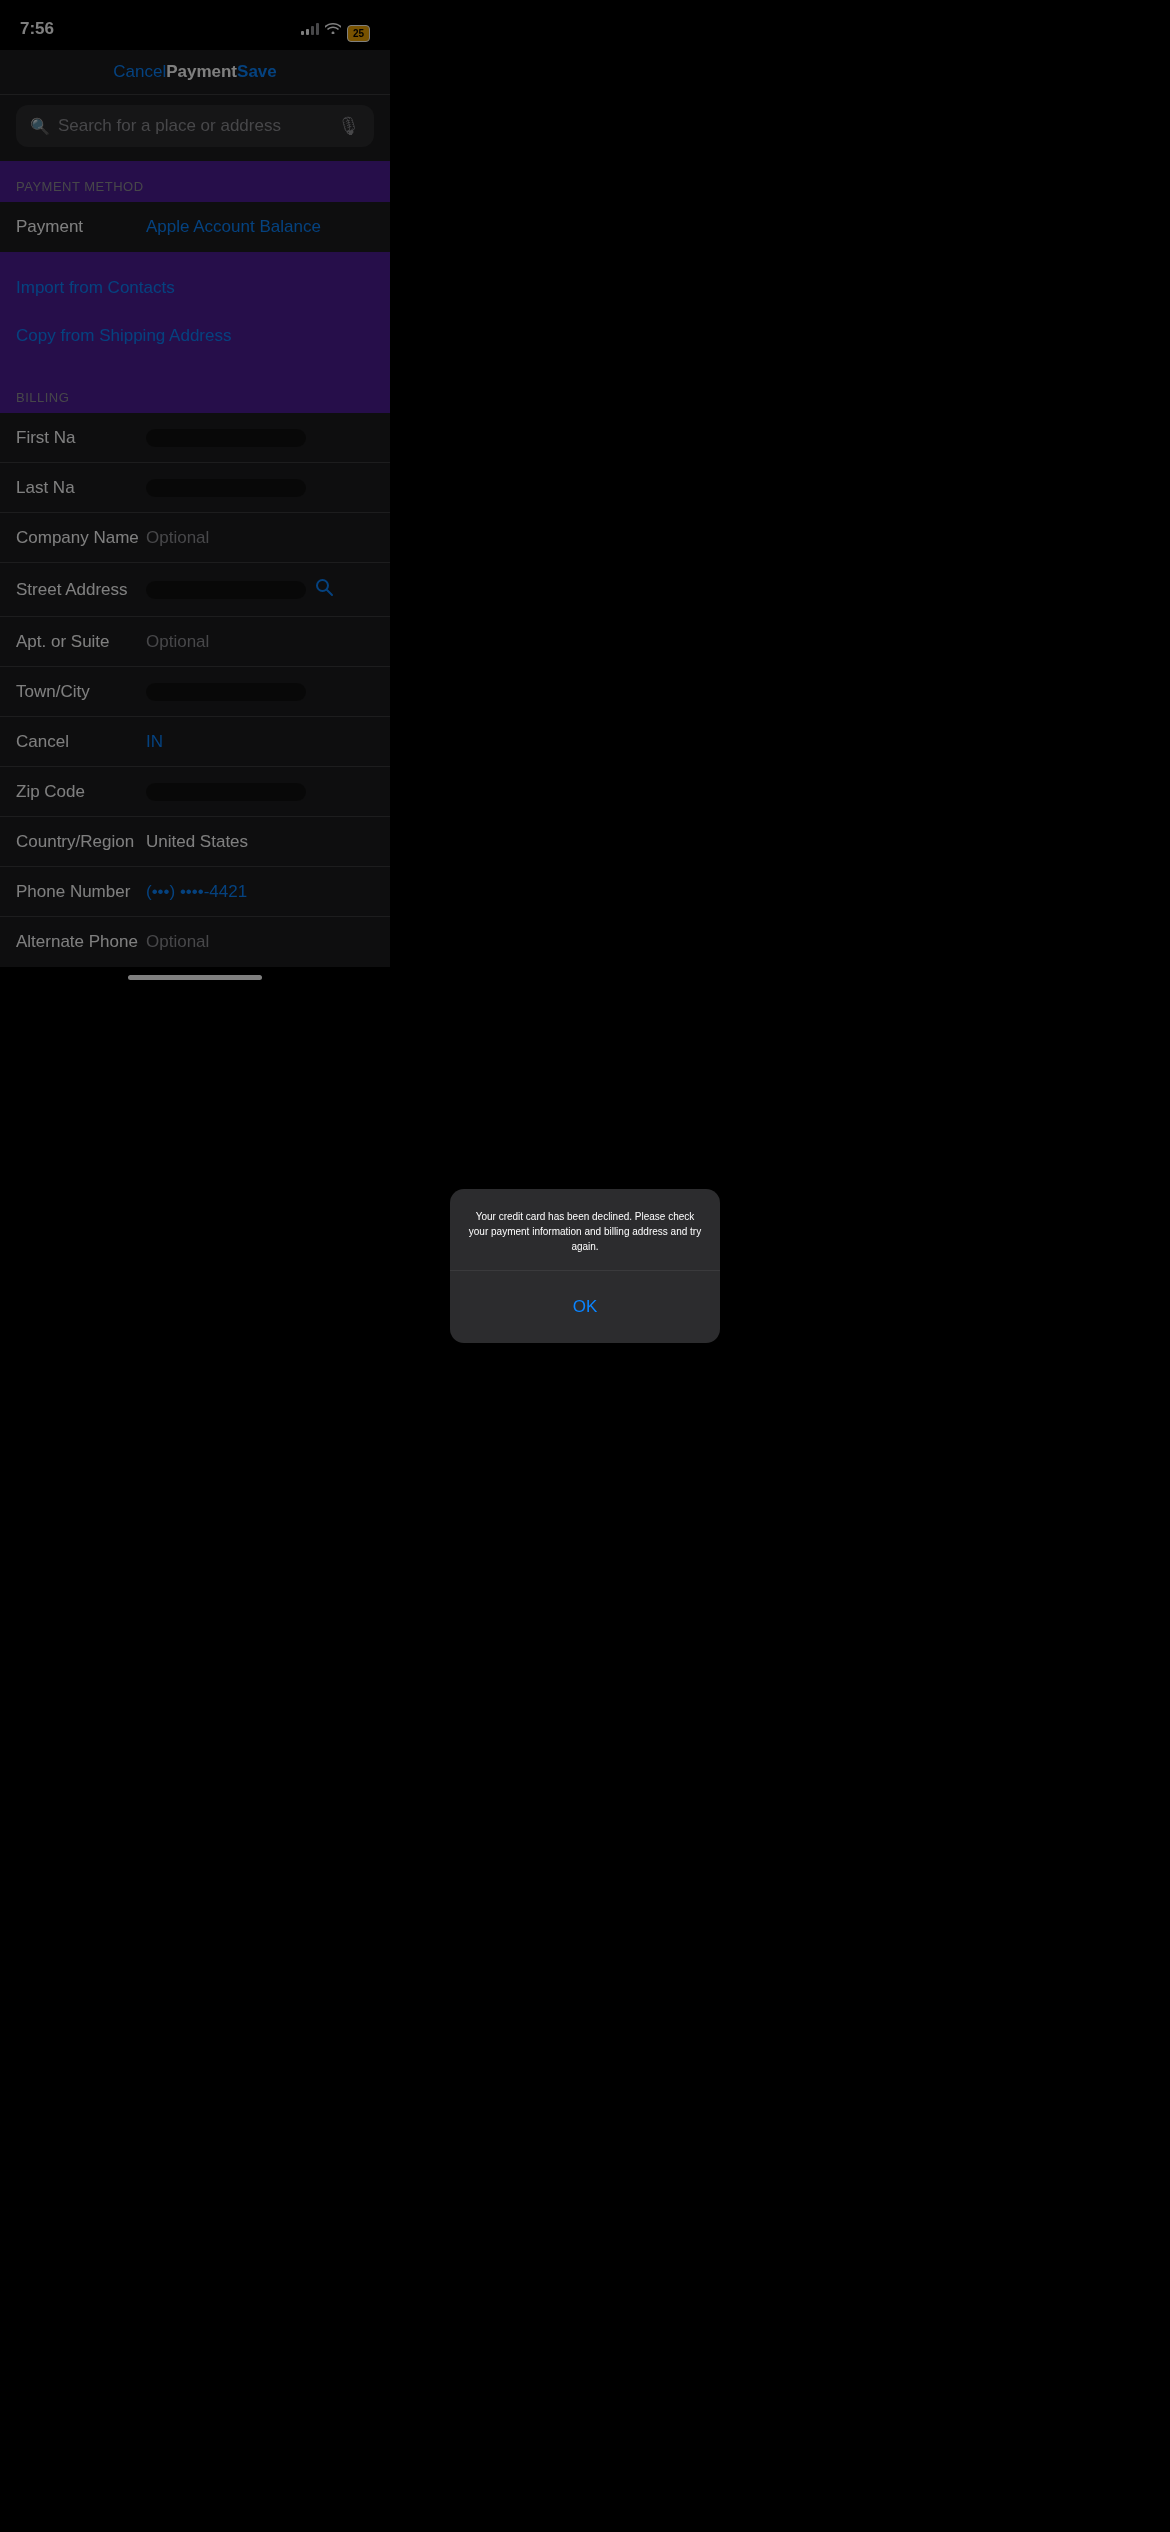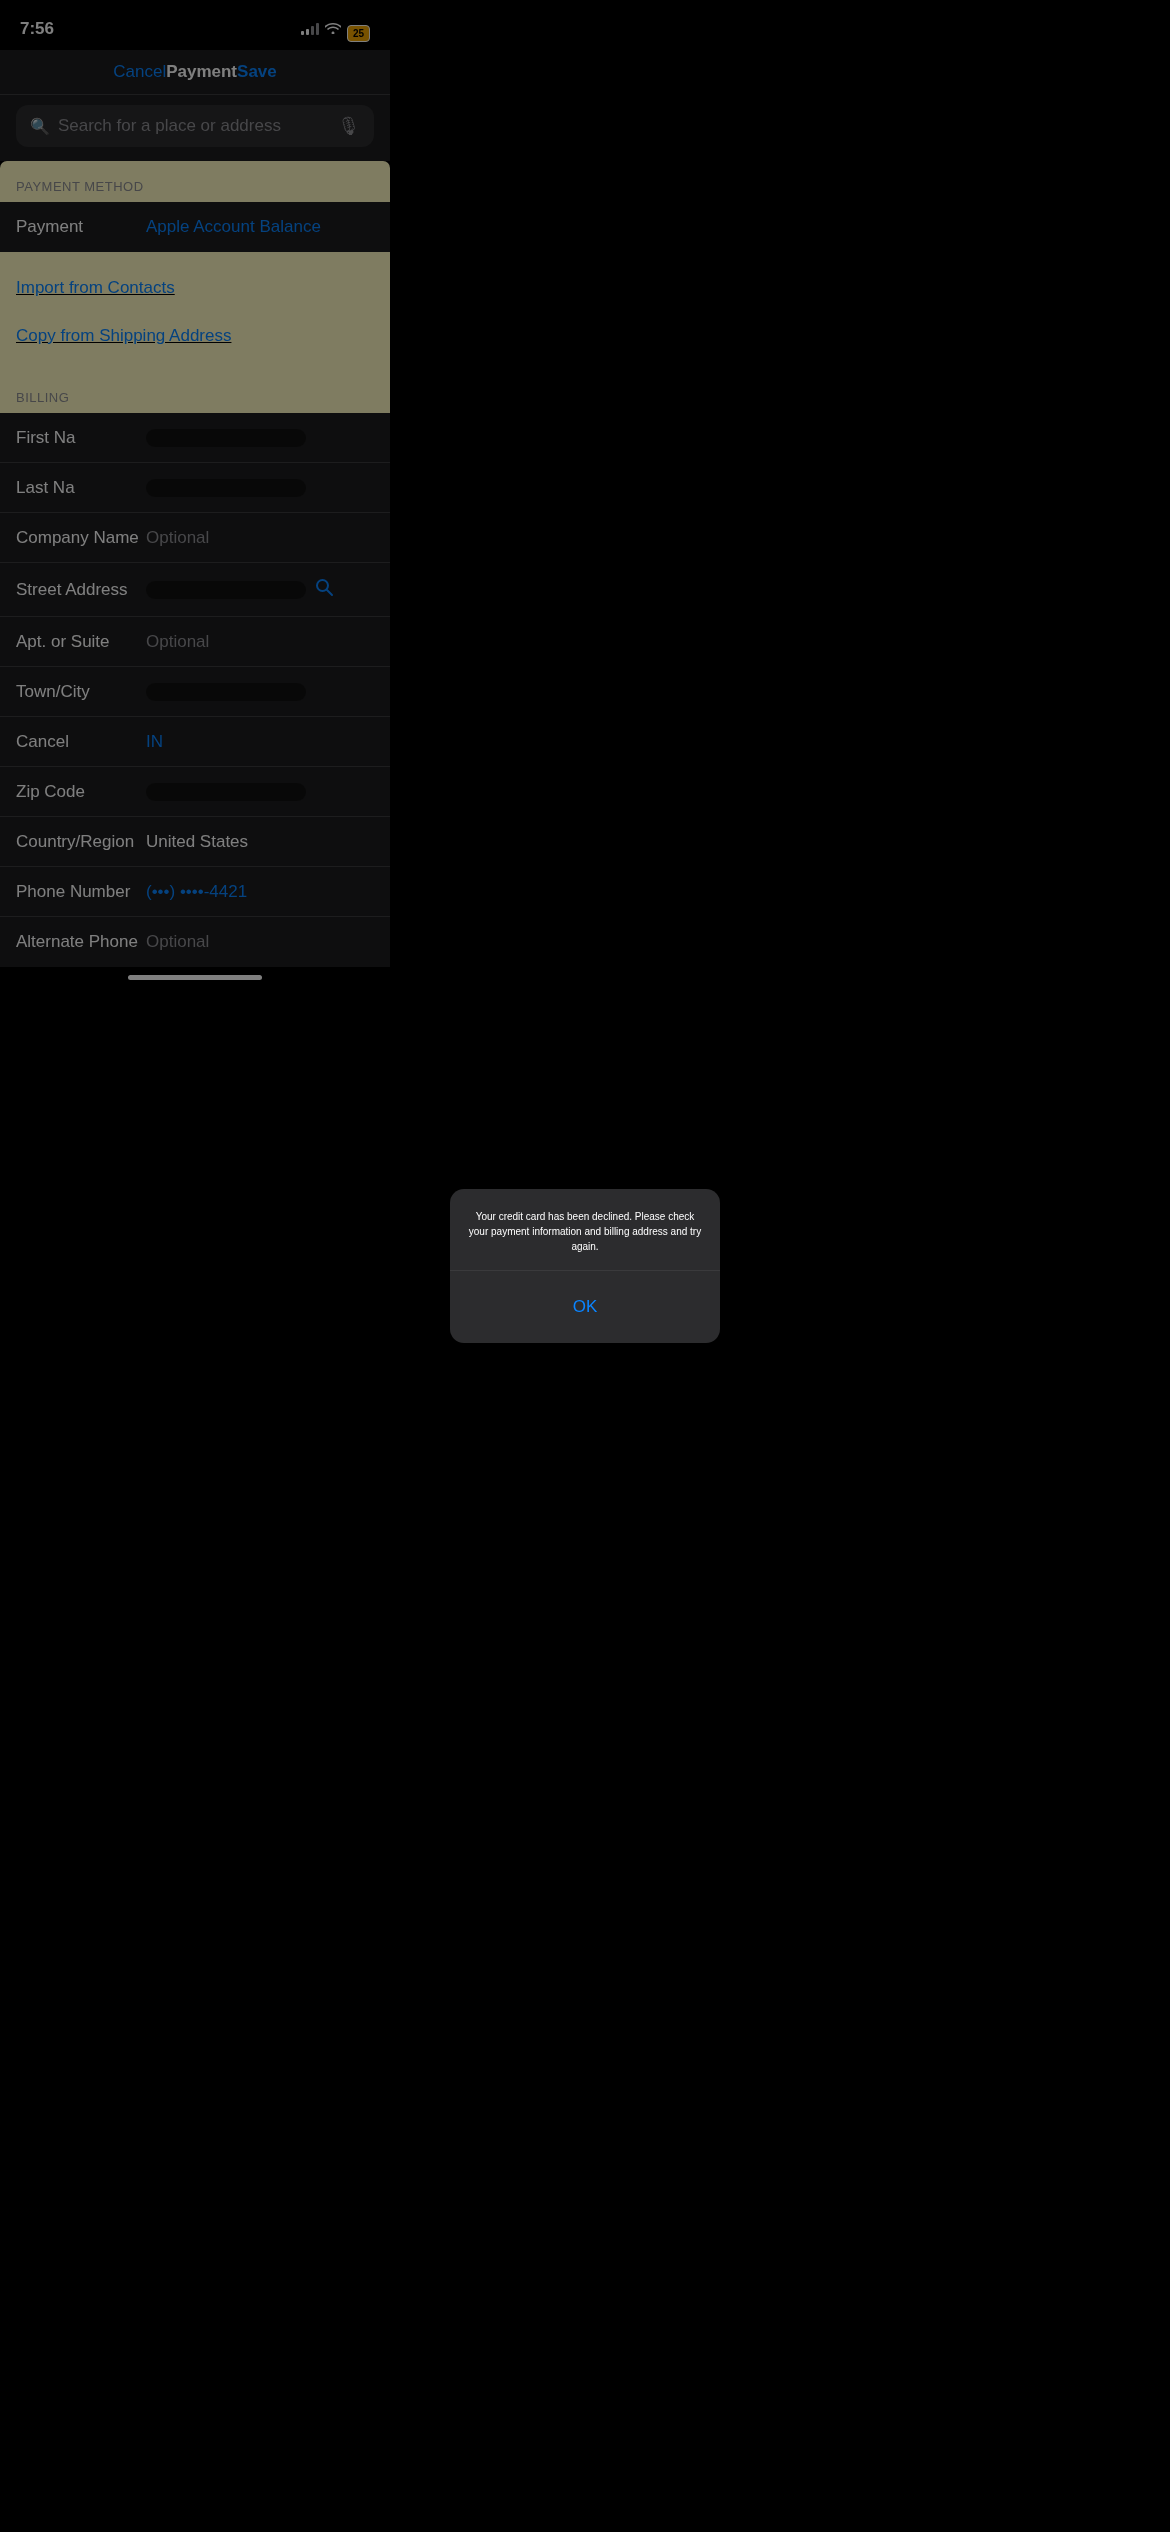--- a/index.html
+++ b/index.html
@@ -108,22 +108,21 @@
       font-size: 17px;
       flex: 1;
     }
     .mic-icon {
       color: #8e8e93;
       font-size: 18px;
     }
 
     
     .content {
-      background: #fef9c3;
-      border-radius: 7px;
+      background: #4c1d95;
     }
 
     
     .section-header {
       color: #8e8e93;
       font-size: 13px;
       font-weight: 400;
       letter-spacing: 0.5px;
       padding: 18px 16px 8px 16px;
       text-transform: uppercase;
@@ -173,21 +172,20 @@
       margin-left: 8px;
     }
 
     
     .action-links {
       padding: 12px 0;
     }
     .action-link-row {
       padding: 14px 16px;
       cursor: pointer;
-      text-decoration: underline;
     }
     .action-link-text {
       color: #0a84ff;
       font-size: 17px;
     }
 
     
     .overlay-backdrop {
       position: fixed;
       top: 0;

